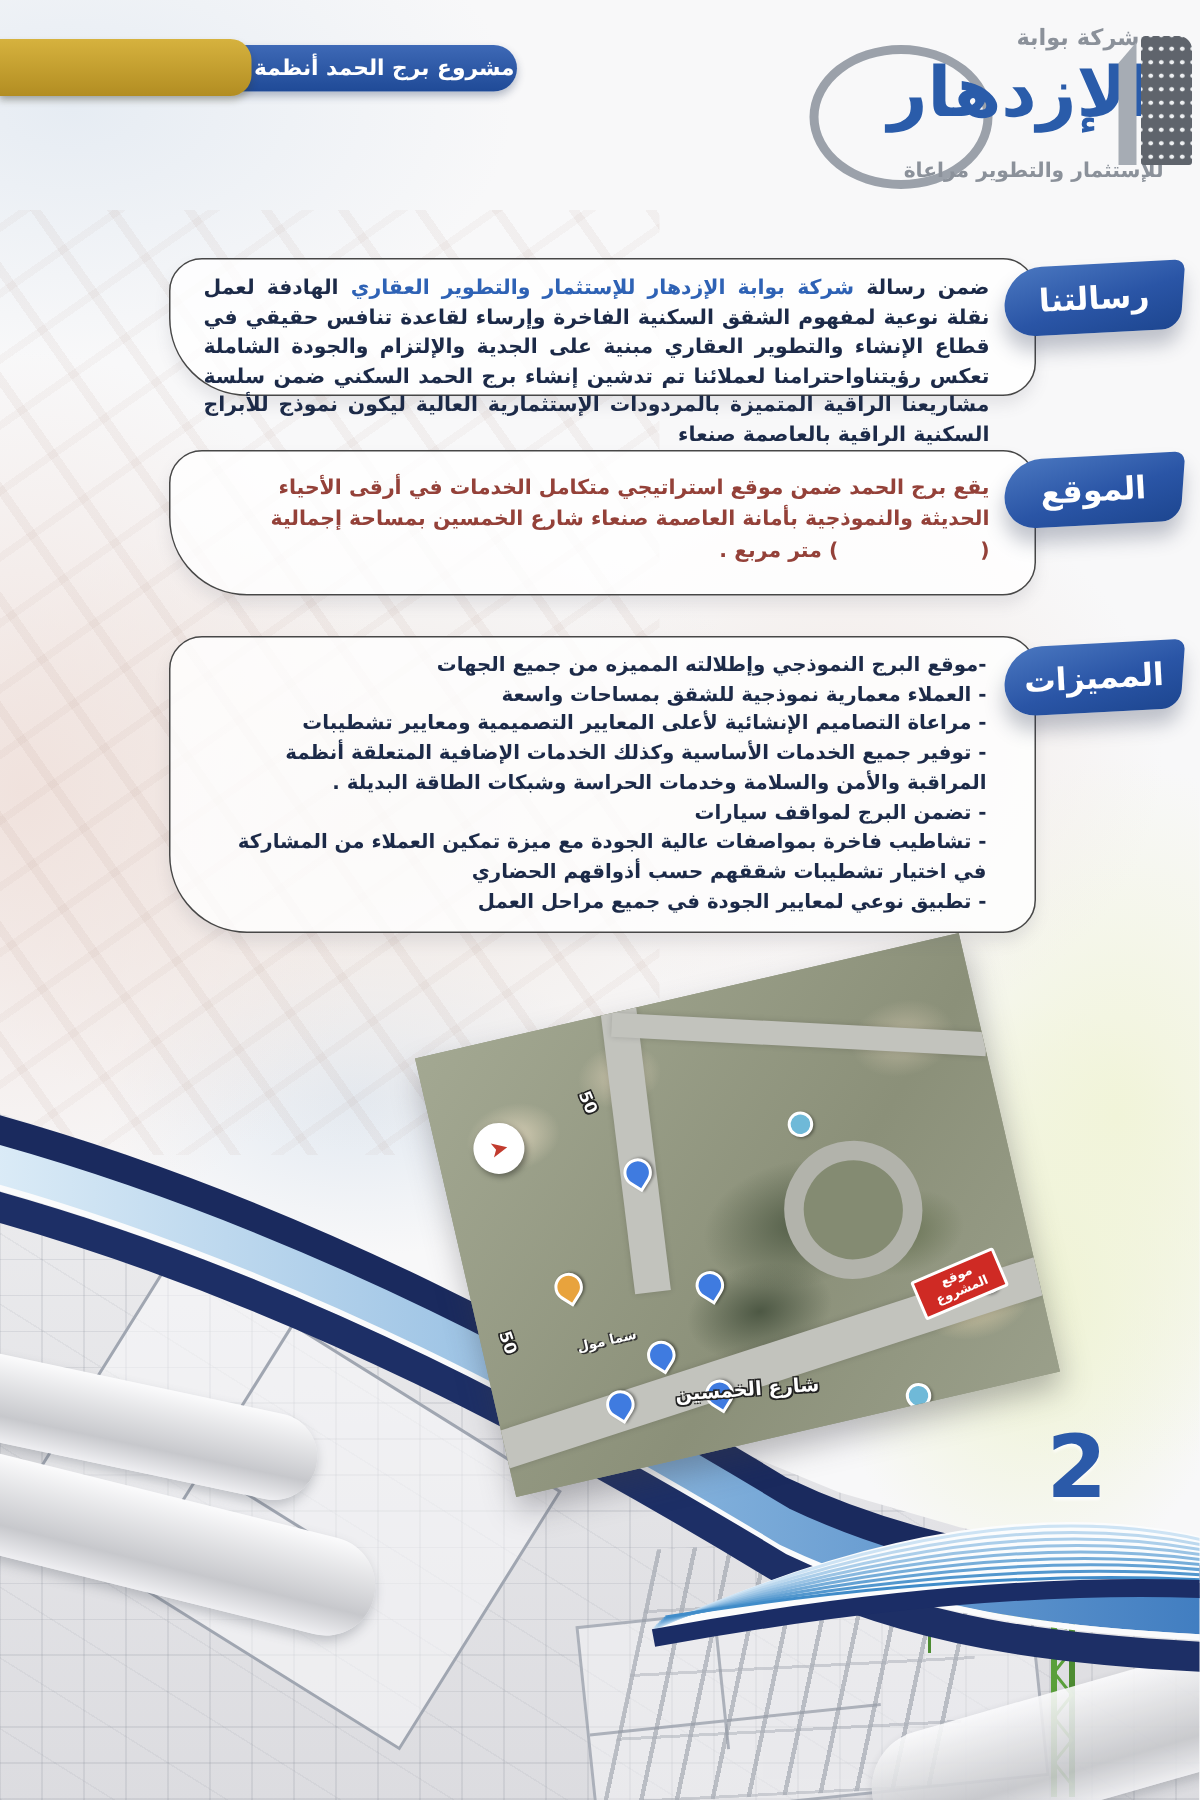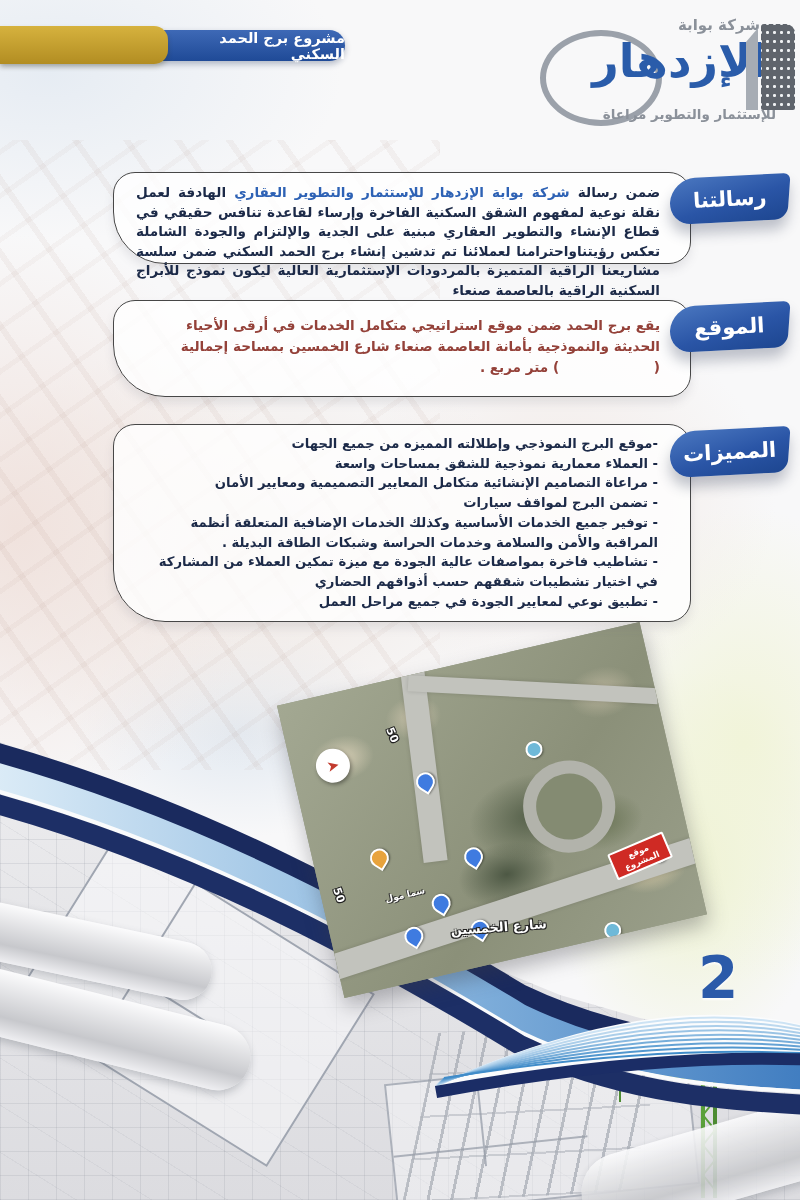--- a/index.html
+++ b/index.html
@@ -187,21 +187,21 @@
     <path d="M442,1080 Q655,1030 816,1048" fill="none" stroke="#64a2d4" stroke-width="2"></path>
     <path d="M443,1079 Q655,1037 816,1051" fill="none" stroke="#5297ce" stroke-width="2"></path>
     <path d="M444,1078 Q655,1044 816,1054" fill="none" stroke="#408cc9" stroke-width="2"></path>
     <path d="M436,1092 Q655,1052 816,1060" fill="none" stroke="#1b2d66" stroke-width="12"></path>
   </svg>
 
   <div class="page-num">2</div>
 
   <div class="banner-blue"></div>
   <div class="banner-gold"></div>
-  <div class="banner-text">مشروع برج الحمد السكني</div>
+  <div class="banner-text">مشروع برج الحمد أنظمة</div>
 
   <div class="logo">
     <div class="logo-circle"></div>
     <div class="logo-top">شركة بوابة</div>
     <div class="logo-name">الإزدهار</div>
     <div class="logo-bottom">للإستثمار والتطوير مراعاة</div>
     <div class="logo-building">
       <div class="b-left"></div>
         <div class="b-main"></div>
     </div>
@@ -217,23 +217,23 @@
   <div class="box box-location">
     <span>يقع برج الحمد ضمن موقع استراتيجي متكامل الخدمات في أرقى الأحياء الحديثة والنموذجية بأمانة العاصمة صنعاء شارع الخمسين بمساحة إجمالية (&nbsp;&nbsp;&nbsp;&nbsp;&nbsp;&nbsp;&nbsp;&nbsp;&nbsp;&nbsp;&nbsp;&nbsp;&nbsp;&nbsp;&nbsp;&nbsp;&nbsp;&nbsp;&nbsp;&nbsp;) متر مربع .</span>
   </div>
   <div class="ribbon rb2">
       <span>الموقع</span>
     </div>
 
   <div class="box box-features">
     <div>-موقع البرج النموذجي وإطلالته المميزه من جميع الجهات</div>
     <div>- العملاء معمارية نموذجية للشقق بمساحات واسعة</div>
-    <div>- مراعاة التصاميم الإنشائية متكامل المعايير التصميمية ومعايير الأمان</div>
+    <div>- مراعاة التصاميم الإنشائية لأعلى المعايير التصميمية ومعايير تشطيبات</div>
+    <div>- توفير جميع الخدمات الأساسية وكذلك الخدمات الإضافية المتعلقة أنظمة المراقبة والأمن والسلامة وخدمات الحراسة وشبكات الطاقة البديلة .</div>
     <div>- تضمن البرج لمواقف سيارات</div>
-    <div>- توفير جميع الخدمات الأساسية وكذلك الخدمات الإضافية المتعلقة أنظمة المراقبة والأمن والسلامة وخدمات الحراسة وشبكات الطاقة البديلة .</div>
     <div>- تشاطيب فاخرة بمواصفات عالية الجودة مع ميزة تمكين العملاء من المشاركة في اختيار تشطيبات شققهم حسب أذواقهم الحضاري</div>
     <div>- تطبيق نوعي لمعايير الجودة في جميع مراحل العمل</div>
   </div>
   <div class="ribbon rb3">
       <span>المميزات</span>
     </div>
 
   <div class="map">
     <div class="road road1"></div>
     <div class="road road3"></div>

